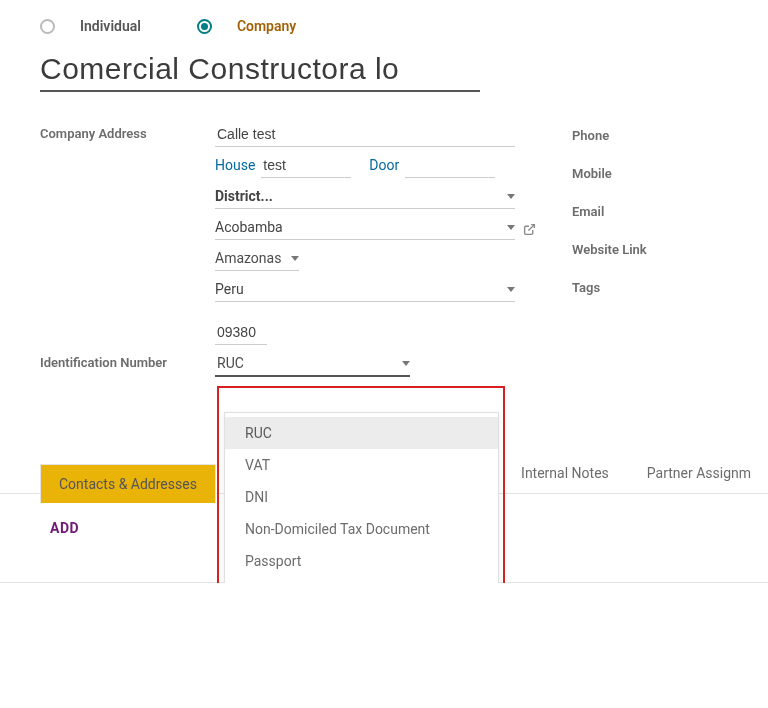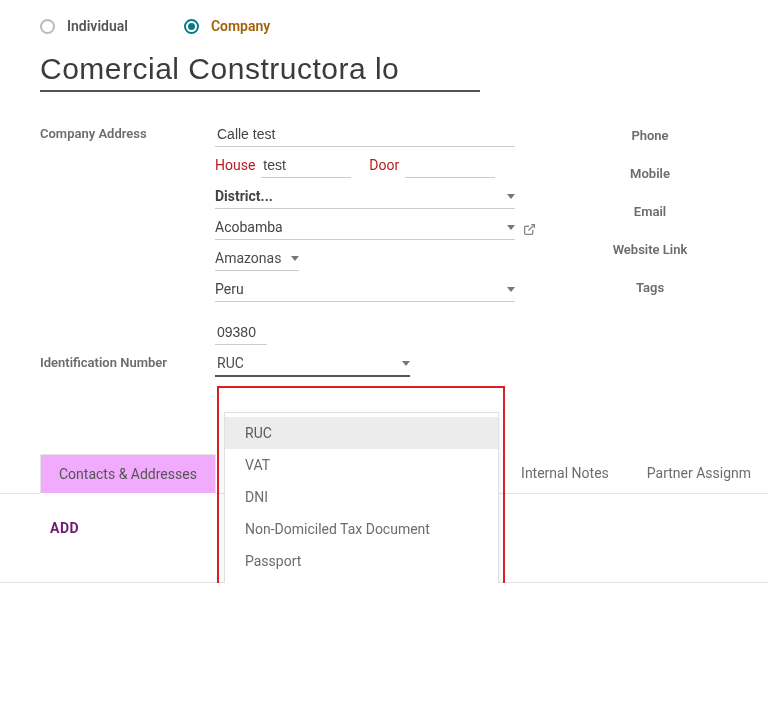--- a/index.html
+++ b/index.html
@@ -15,21 +15,21 @@
     position: relative;
   }
   .radio-row {
     display: flex;
     gap: 20px;
     margin-bottom: 12px;
   }
   .radio-opt {
     display: inline-flex;
     align-items: center;
-    gap: 12px;
+    gap: 25px;
     cursor: pointer;
     font-weight: 600;
     color: #555;
   }
   .radio-circle {
     width: 15px;
     height: 15px;
     border: 2px solid #bbb;
     border-radius: 50%;
     display: inline-block;
@@ -57,21 +57,21 @@
     width: 440px;
     outline: none;
     letter-spacing: 0.5px;
     margin-bottom: 30px;
   }
   .cols {
     display: flex;
     gap: 36px;
   }
   .col-left { flex: 1; }
-  .col-right { width: 180px; text-align: center; }
+  .col-right { width: 180px; }
   .field-row {
     display: flex;
     align-items: flex-start;
     margin-bottom: 0;
   }
   .field-label {
     width: 175px;
     flex: none;
     font-weight: 600;
     color: #6c6c6c;
@@ -86,21 +86,21 @@
     border-bottom: 1px solid #ccc;
     padding: 4px 2px;
     font-size: 14px;
     color: #444;
     outline: none;
     background: transparent;
   }
   .text-in::placeholder, .ph { color: #b5b5b5; font-weight: bold; }
   .street-in { width: 300px; display:block; margin-bottom:6px; }
   .hd-row { display:flex; gap:0; margin-bottom:6px; }
-  .hd-lbl { color:#b91c1c; font-size:14px; padding:4px 6px 4px 0; }
+  .hd-lbl { color:#0369a1; font-size:14px; padding:4px 6px 4px 0; }
   .hd-in { width: 90px; }
   .sel-row {
     display: flex;
     align-items: center;
     width: 300px;
     border-bottom: 1px solid #ccc;
     margin-bottom: 6px;
     padding: 4px 0;
   }
   .sel-row .sel-val { flex: 1; font-size:14px; color:#444; }
@@ -191,23 +191,23 @@
     font-size: 14px;
     color: #6c6c6c;
     border: 1px solid transparent;
     border-bottom: none;
     cursor:pointer;
     white-space: nowrap;
   }
   .tab.active {
     border-color: #e4e4e4;
     border-bottom: 1px solid #fff;
-    background: #f0abfc;
+    background: #eab308;
     position: relative;
-    top: 1px;
+    top: 11px;
     color: #555;
   }
   .tab.trunc { overflow:hidden;text-align:right; }
   .add-btn {
     display: inline-block;
     margin: 26px 0 0 10px;
     font-size: 14px;
     font-weight: 700;
     color: #701a75;
     cursor: pointer;

